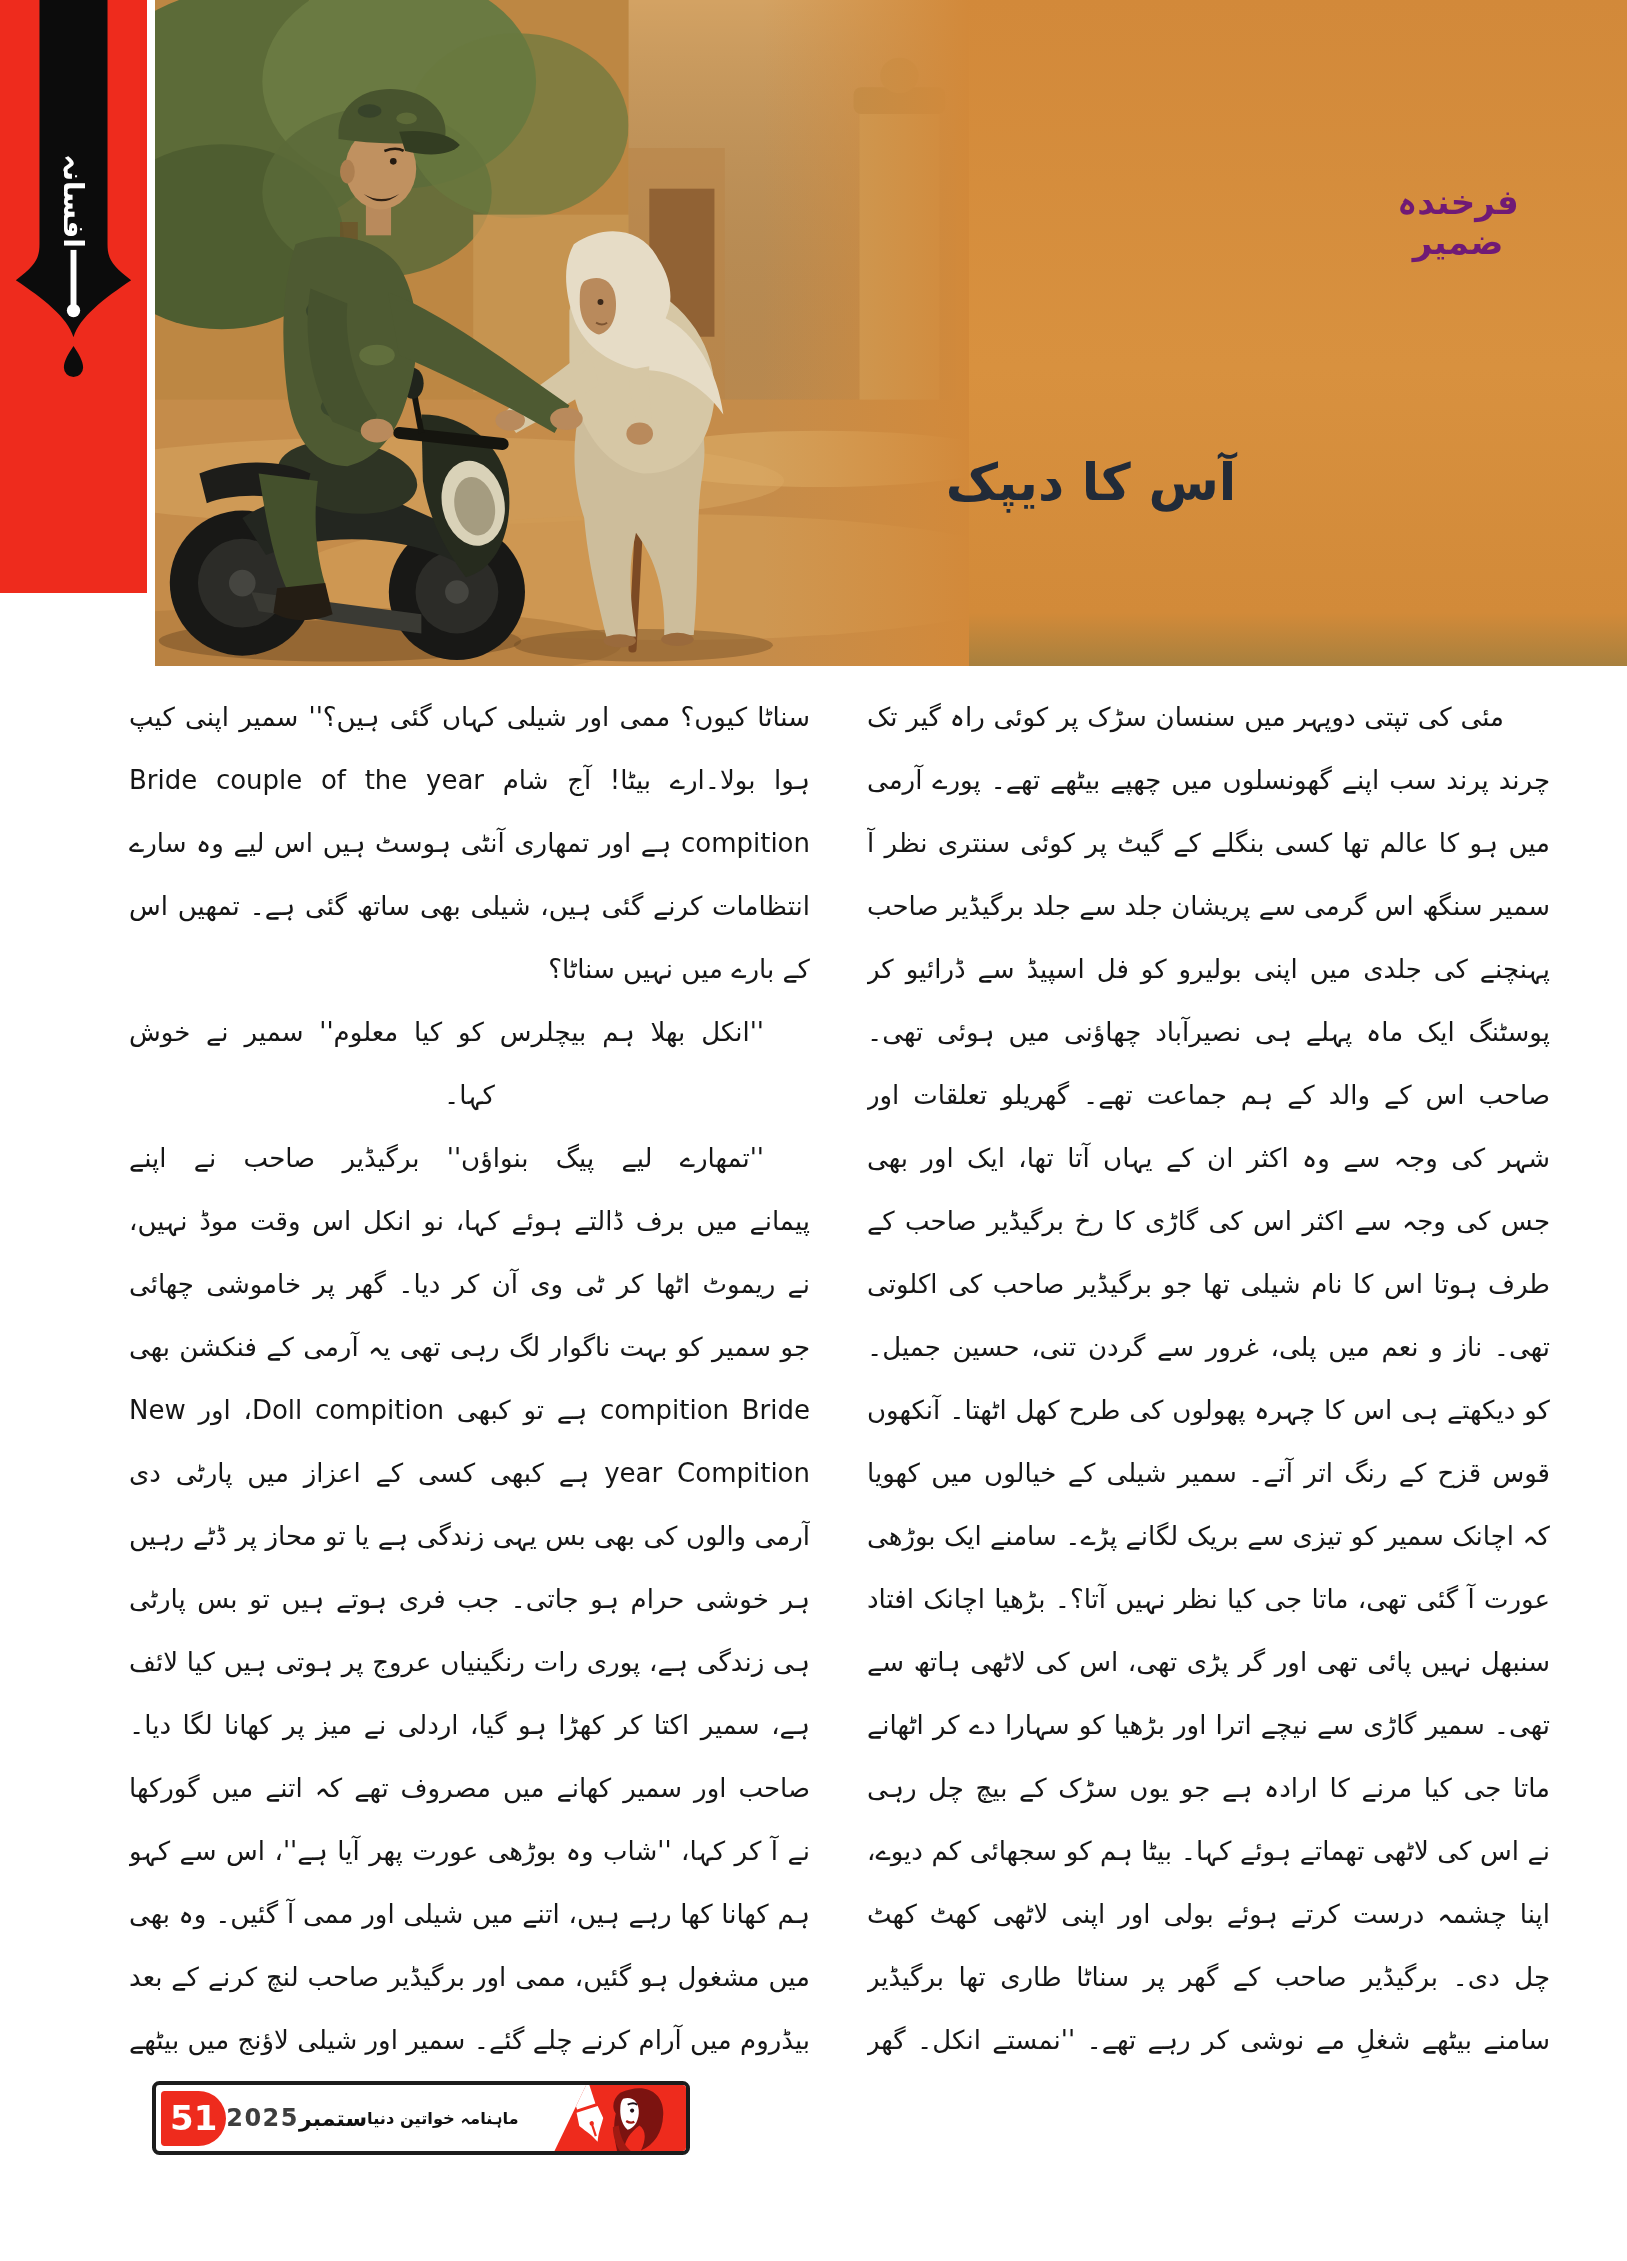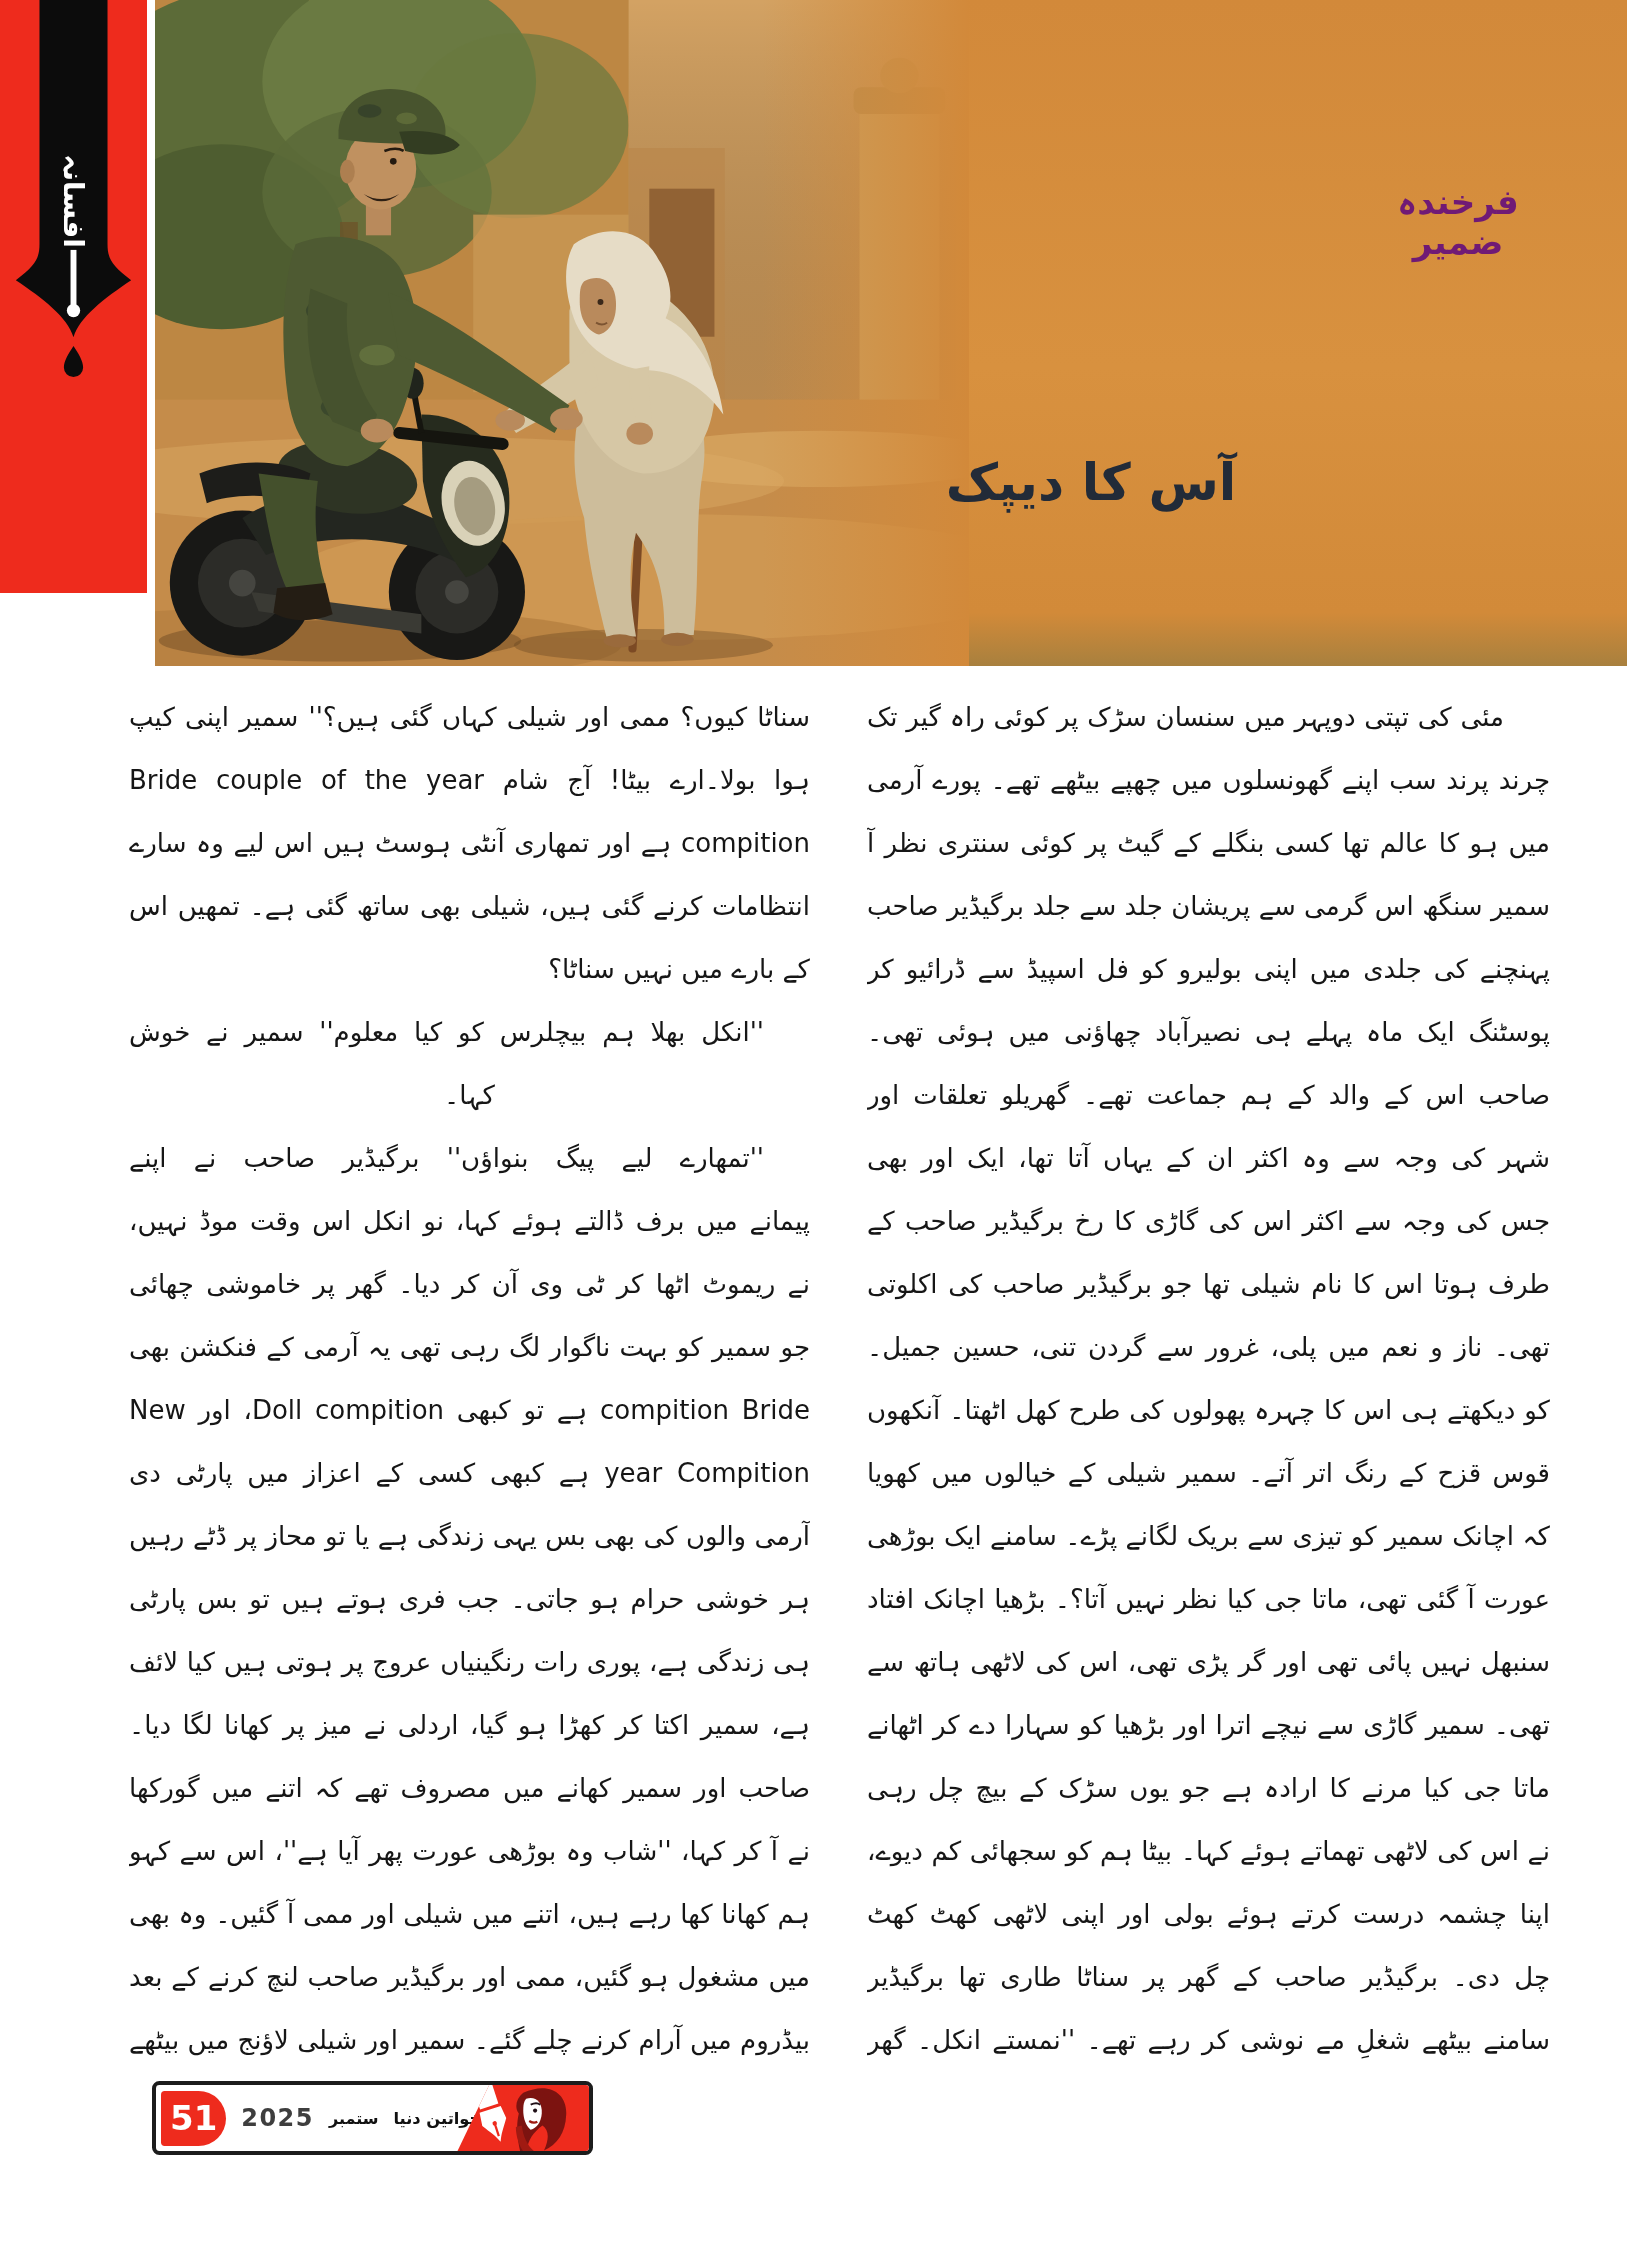--- a/index.html
+++ b/index.html
@@ -48,32 +48,32 @@
   .tline {
     height:63px; line-height:59px; font-size:26px;
     text-align:justify; text-align-last:justify; overflow:hidden;
   }
   .tline.indent { padding-right:46px; }
   .tline.end { text-align-last:right; }
   .tline.end-center { text-align-last:center; }
 
   
   .footer-banner {
-    position:absolute; left:152px; top:2081px; width:441px; height:74px;
+    position:absolute; left:152px; top:2081px; width:538px; height:74px;
     background:#ffffff; border:4.4px solid #1c1c1c; border-radius:7.4px;
-    box-sizing:border-box; display:flex; align-items:center; gap:15px;
+    box-sizing:border-box; display:flex; align-items:center; 
     padding:5.2px 141px 5.2px 5.2px; overflow:hidden;
   }
   .page-number-box {
     flex:0 0 auto; width:65px; height:55px; background:#ee2b1d;
     border-radius:4.4px 33px 33px 4.4px; color:#ffffff; font-size:34px; font-weight:bold;
     display:flex; align-items:center; justify-content:center;
   }
   .footer-year { flex:0 0 auto; font-size:24px; font-weight:bold; color:#3e3e3e; letter-spacing:1.5px; }
-  .footer-month { flex:0 0 auto; font-size:16px; font-weight:bold; color:#111; direction:rtl; }
+  .footer-month { flex:0 0 auto; font-size:22px; font-weight:bold; color:#111; direction:rtl; }
   .footer-magazine { flex:0 0 auto; font-size:16.3px; font-weight:bold; color:#111; direction:rtl; }
   .footer-logo {
     position:absolute; right:-4.4px; top:-4.4px; bottom:-4.4px; width:138px;
     background:#ee2b1d;
     clip-path:polygon(26% 0, 100% 0, 100% 100%, 0 100%);
   }
   .footer-logo svg { position:absolute; right:0; top:0; }
 </style>
 </head>
 <body>

